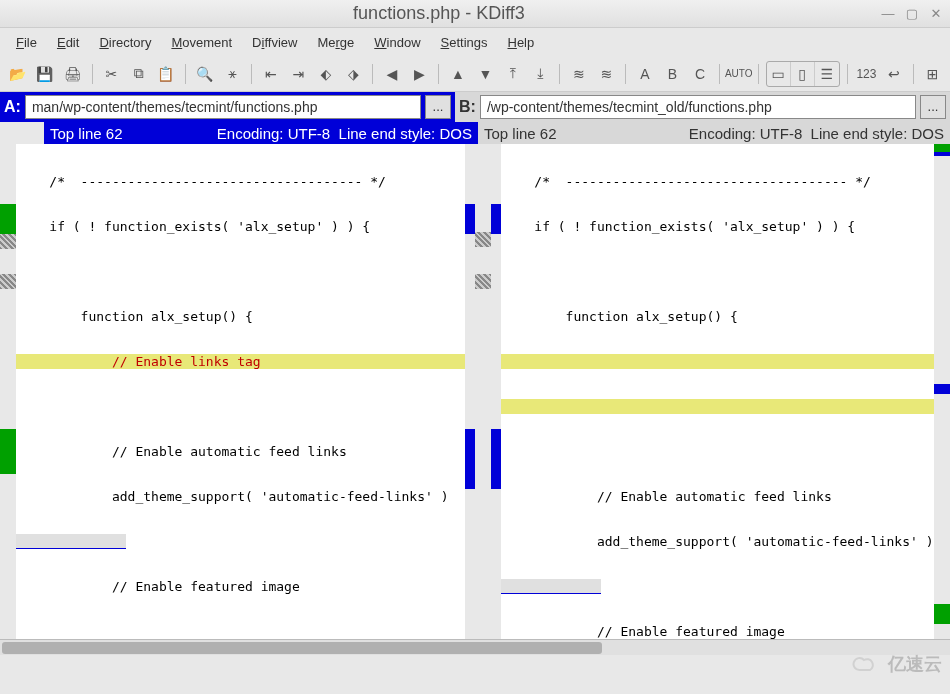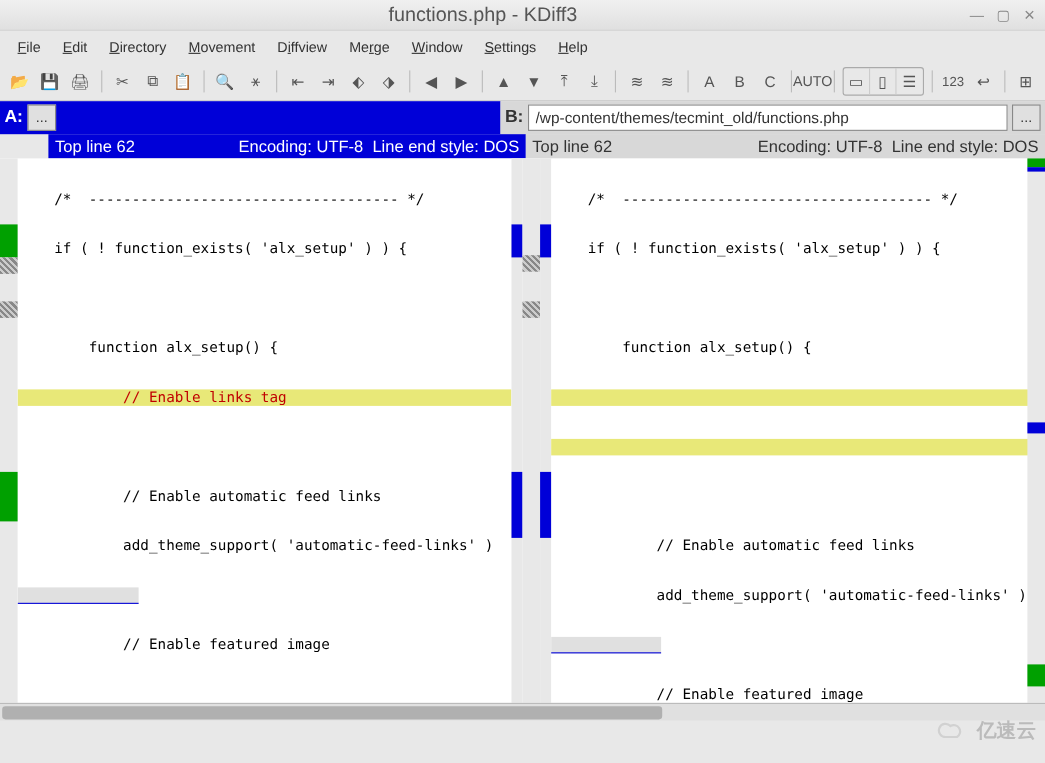--- a/index.html
+++ b/index.html
@@ -95,37 +95,38 @@
   <span class="tb-btn">⤒</span>
   <span class="tb-btn">⤓</span>
   <span class="tb-sep"></span>
   <span class="tb-btn">≋</span>
   <span class="tb-btn">≋</span>
   <span class="tb-sep"></span>
   <span class="tb-btn">A</span>
   <span class="tb-btn">B</span>
   <span class="tb-btn">C</span>
   <span class="tb-sep"></span>
-  <span class="tb-btn" style="font-size:13px">AUTO</span>
+  <span class="tb-btn" style="font-size:10px">AUTO</span>
   <span class="tb-sep"></span>
   <div class="tb-group">
     <span class="tb-btn">▭</span>
     <span class="tb-btn">▯</span>
     <span class="tb-btn">☰</span>
   </div>
   <span class="tb-sep"></span>
   <span class="tb-btn" style="font-size:12px">123</span>
   <span class="tb-btn">↩</span>
   <span class="tb-sep"></span>
   <span class="tb-btn">⊞</span>
 </div>
 
 <div class="panes-header">
   <div class="pane-head a">
     <span class="pane-label">A:</span>
+    <input class="pane-path" value="man/wp-content/themes/tecmint/functions.php" style="">
     <span class="pane-browse">...</span>
   </div>
   <div class="pane-head b">
     <span class="pane-label">B:</span>
     <input class="pane-path" value="/wp-content/themes/tecmint_old/functions.php" style="">
     <span class="pane-browse">...</span>
   </div>
 </div>
 
 <div class="status-row">

